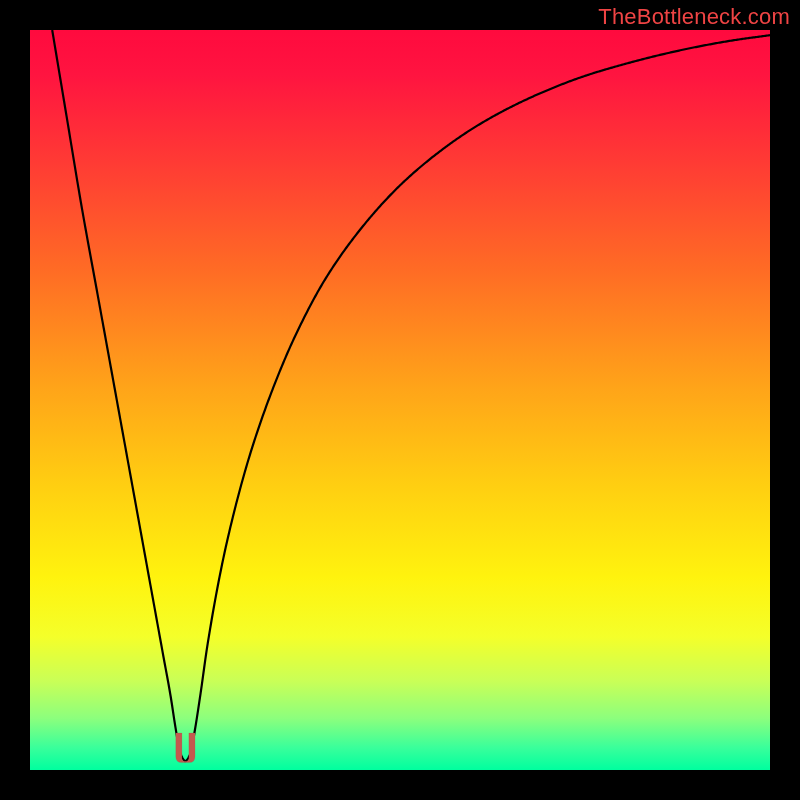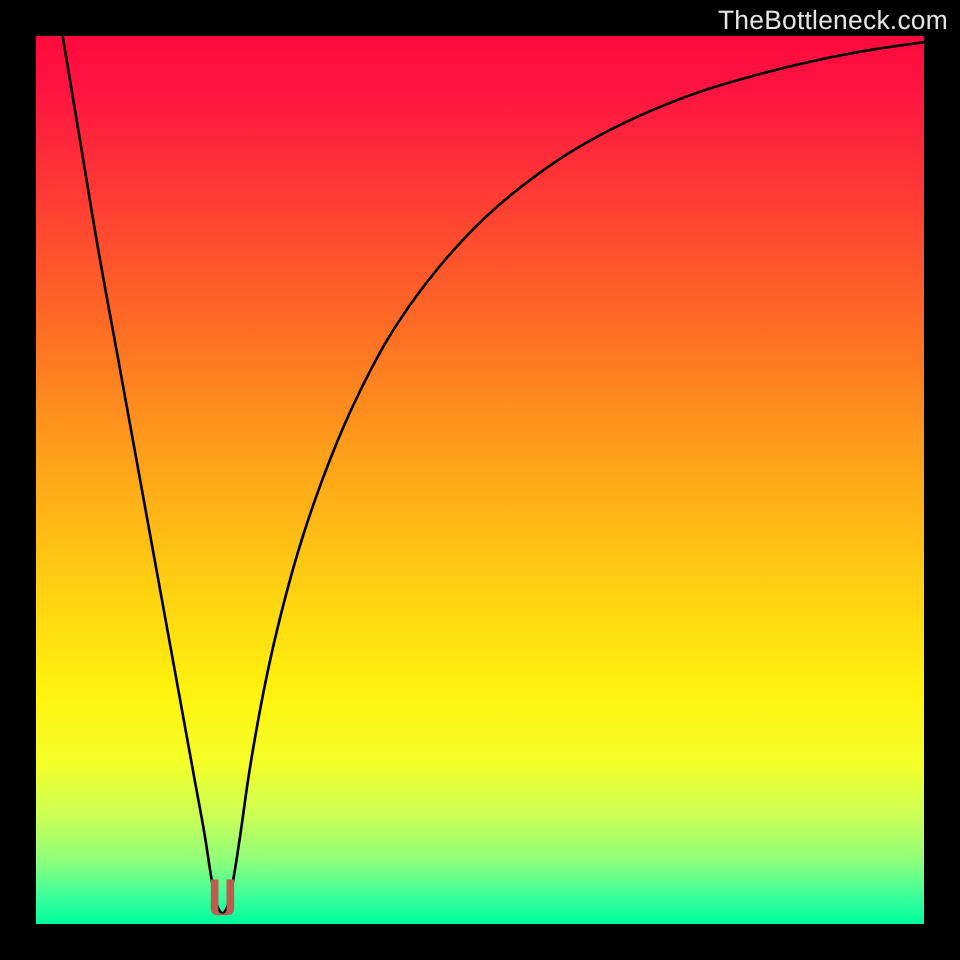--- a/index.html
+++ b/index.html
@@ -28,21 +28,21 @@
     overflow: hidden;
   }
   .gradient {
     position: absolute;
     left: 0; top: 0; width: 100%; height: 100%;
   }
   .watermark {
     position: absolute;
     top: 4px;
     right: 10px;
-    color: #e5e5e5;
+    color: #ef4444;
     font-size: 22px;
     letter-spacing: 0.2px;
     font-weight: 400;
     user-select: none;
   }
   svg.curves {
     position: absolute;
     left: 0; top: 0;
     width: 100%; height: 100%;
   }

